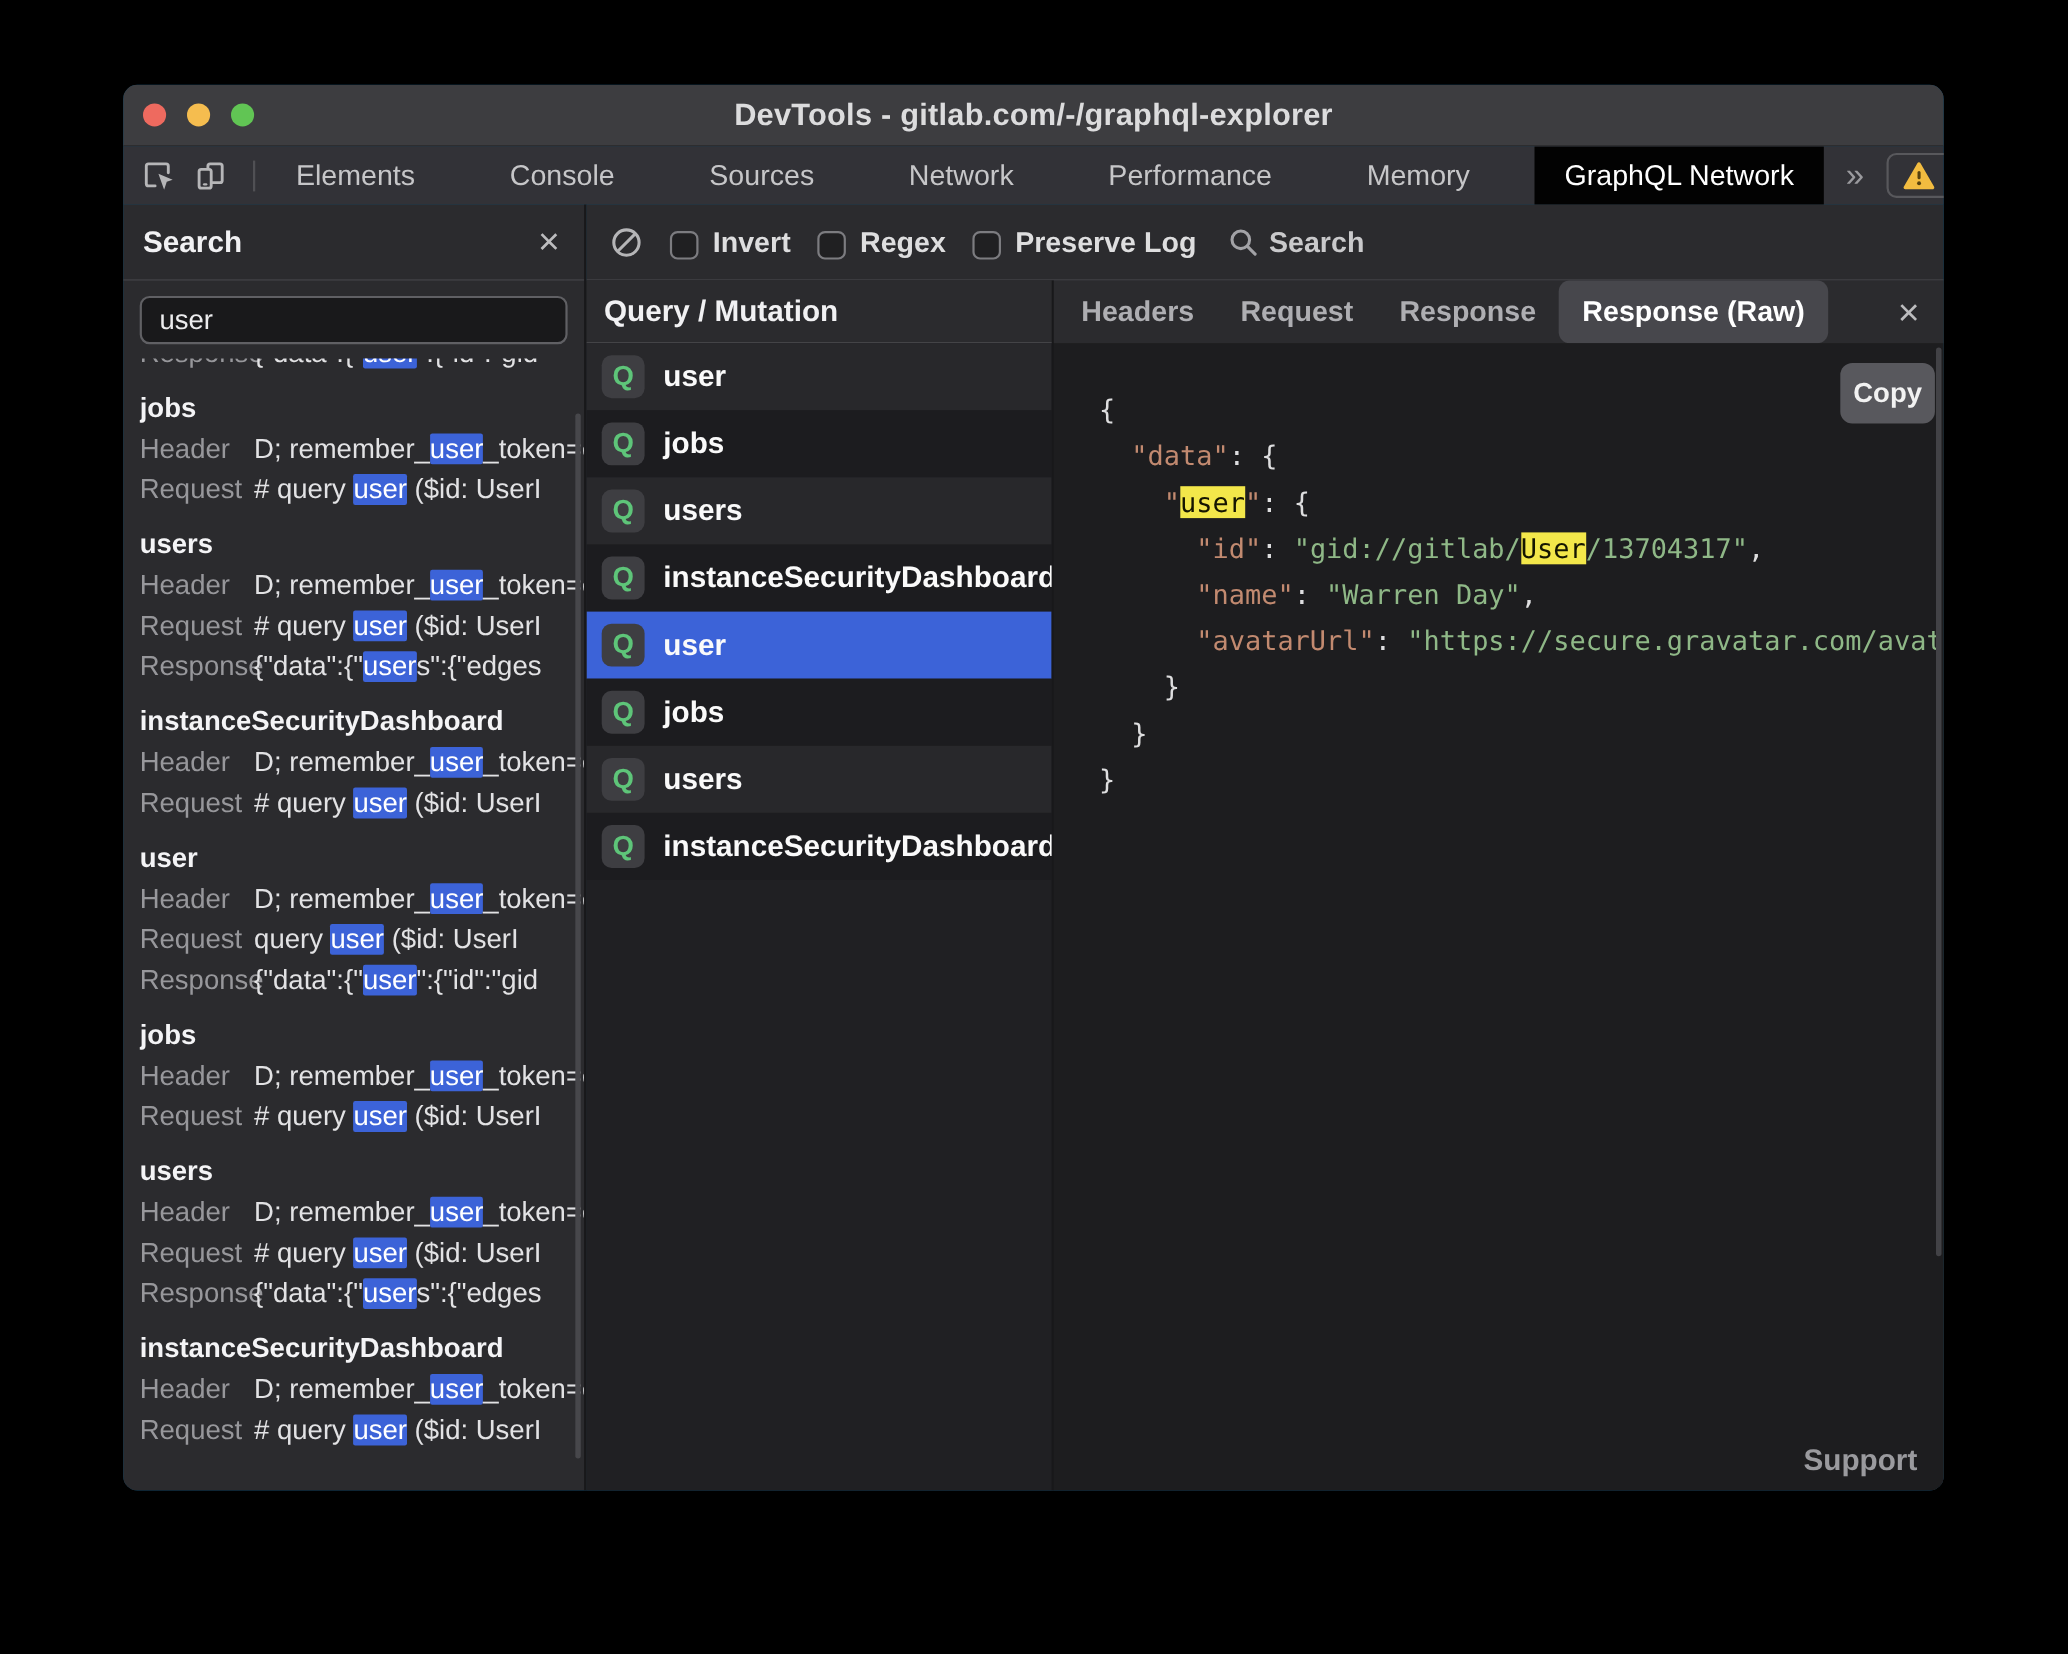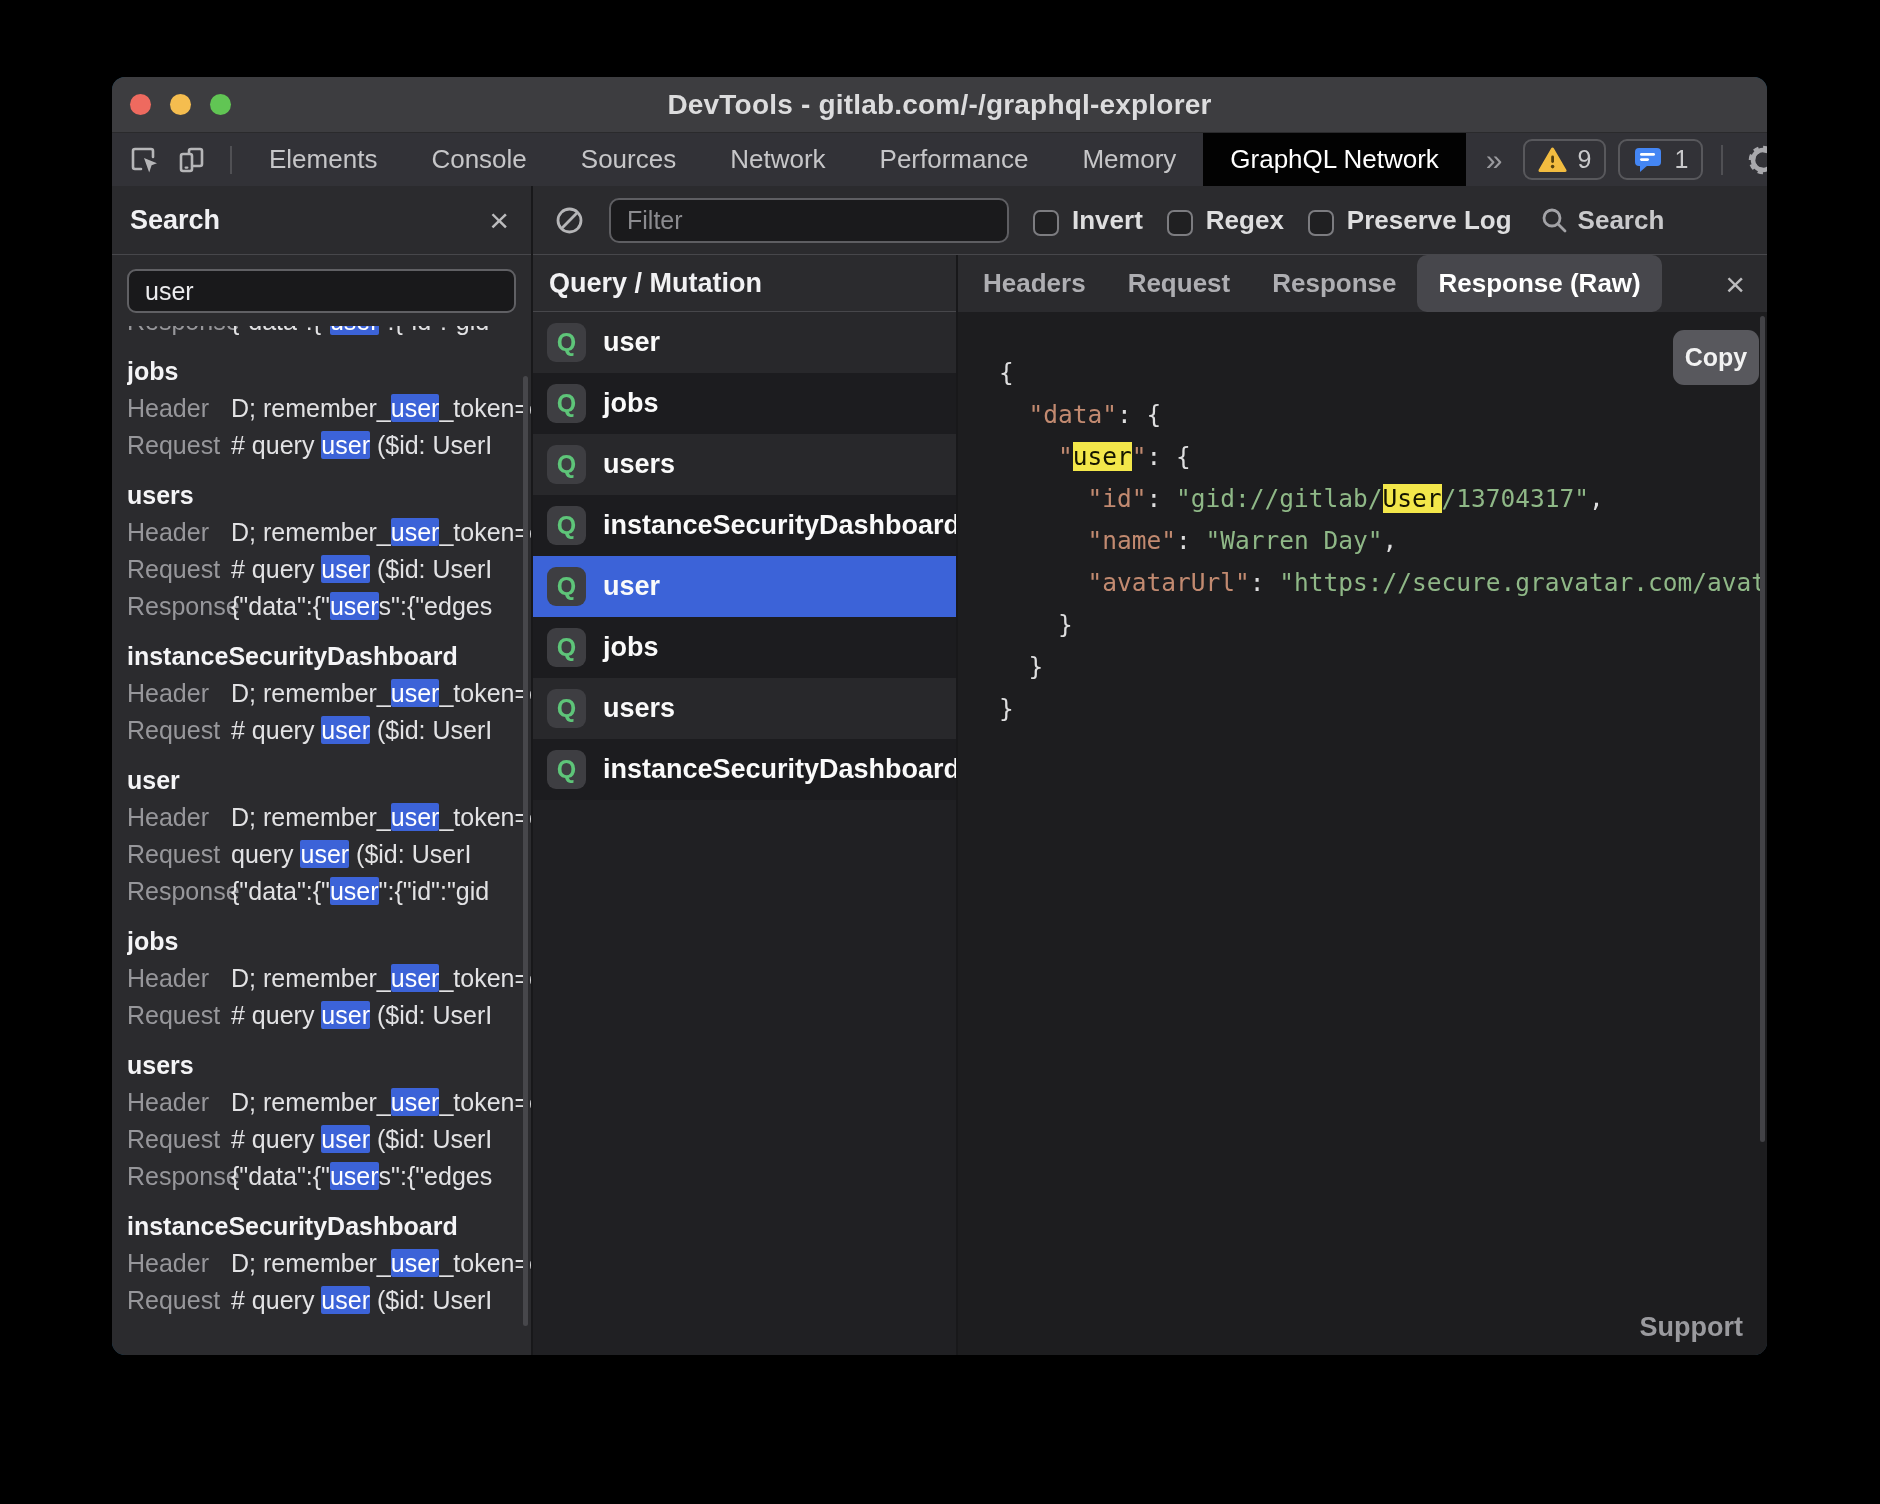--- a/index.html
+++ b/index.html
@@ -18,21 +18,21 @@
   .light { width:21px; height:21px; border-radius:50%; }
   .light.red { background:#ee6a5f; }
   .light.yellow { background:#f5bd4f; }
   .light.green { background:#61c554; }
   .win-title { font-size:28px; font-weight:600; color:#dcdcdd; letter-spacing:.2px; }
   
   .toolbar { height:53px; flex:none; background:#323237; display:flex; align-items:stretch; }
   .tb-icons { display:flex; align-items:center; padding-left:16px; gap:16px; }
   .tb-icon { width:32px; height:32px; display:flex; align-items:center; justify-content:center; }
   .tb-divider { width:2px; height:28px; background:#505054; align-self:center; margin:0 10px 0 6px; }
-  .tb-tabs { display:flex; align-items:stretch; }
+  .tb-tabs { display:flex; align-items:stretch;gap:32px; }
   .tb-tab { display:flex; align-items:center; padding:0 27px; font-size:26px; color:#c6c6c8; white-space:nowrap; }
   .tb-tab.active { background:#020202; color:#ffffff; }
   .tb-chevron { display:flex; align-items:center; padding:0 20px; font-size:30px; color:#9a9a9e; }
   .tb-spacer { flex:1; }
   .tb-badges { display:flex; align-items:center; gap:12px; padding-right:14px; }
   .badge { display:flex; align-items:center; gap:11px; border:2px solid #58585c; border-radius:9px; height:41px; padding:0 13px; }
   .badge-count { font-size:25px; color:#c9c9cb; }
   .tb-divider2 { width:2px; height:30px; background:#505054; margin:0 6px; }
   .round-btn { width:44px; height:44px; display:flex; align-items:center; justify-content:center; }
   
@@ -263,21 +263,20 @@
       </div>
 
       <div class="right-region">
         <div class="filter-bar">
           <span class="tb-icon">
             <svg width="31" height="31" viewBox="0 0 31 31">
               <circle cx="15.5" cy="15.5" r="11.5" fill="none" stroke="#b5b5b7" stroke-width="2.8"></circle>
               <line x1="7.6" y1="23.4" x2="23.4" y2="7.6" stroke="#b5b5b7" stroke-width="2.8"></line>
             </svg>
           </span>
-          <input type="text" placeholder="Filter" style="">
           <span class="cb-group">
             <span class="cb"></span>
             <span class="cb-label">Invert</span>
           </span>
           <span class="cb-group">
             <span class="cb"></span>
             <span class="cb-label">Regex</span>
           </span>
           <span class="cb-group">
             <span class="cb"></span>

